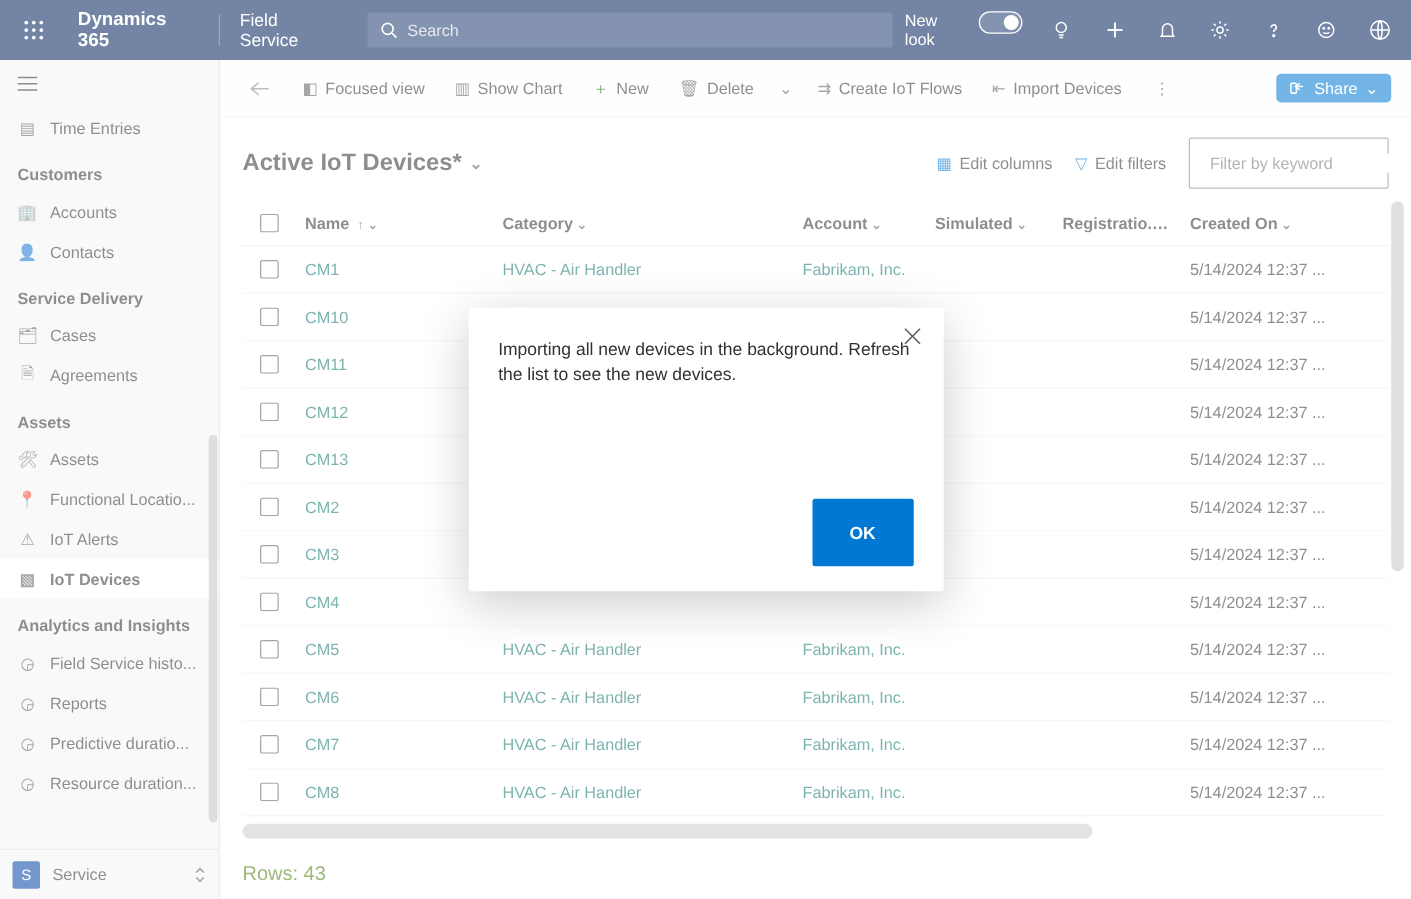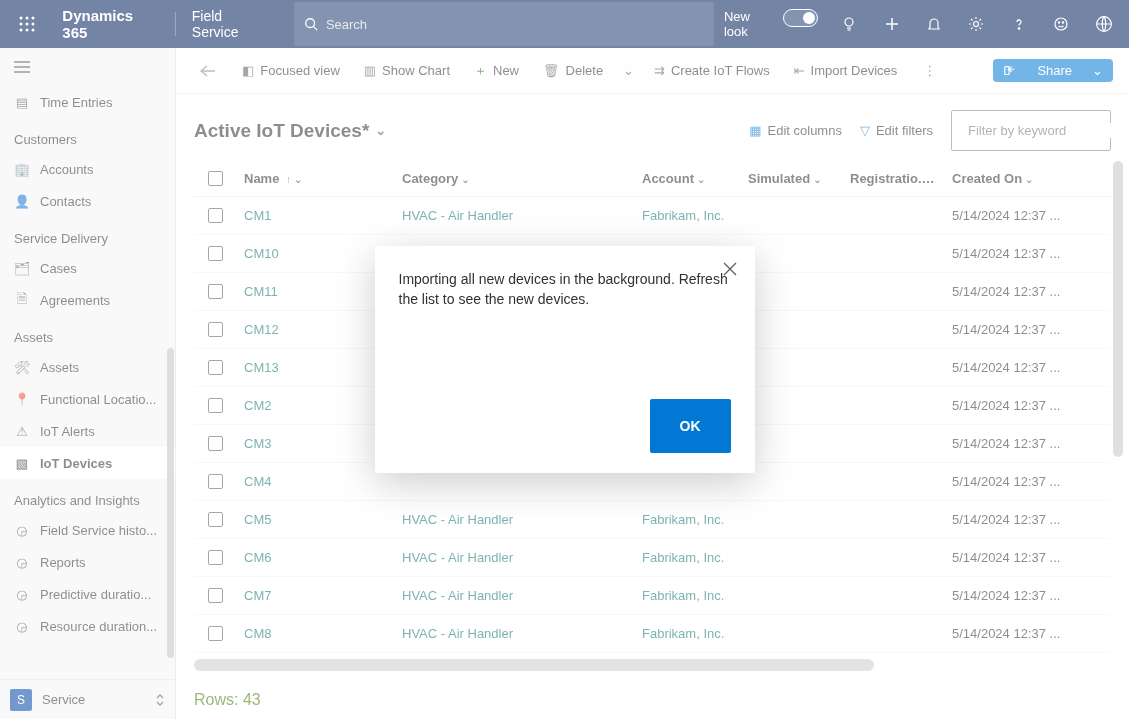--- a/index.html
+++ b/index.html
@@ -4,52 +4,52 @@
   <style>
     * { box-sizing: border-box; margin: 0; padding: 0; }
     body { font-family: "Segoe UI", -apple-system, sans-serif; font-size: 13px; color: #323130; background: #f3f2f1; width: 1129px; height: 719px; overflow: hidden; position: relative; }
     
     
     .topbar { height: 48px; background: #00205C; color: #fff; display: flex; align-items: center; padding: 0 4px; gap: 0; }
     .topbar-waffle { width: 48px; height: 48px; display: flex; align-items: center; justify-content: center; cursor: pointer; }
     .topbar-brand { font-weight: 600; font-size: 15px; padding: 0 12px;}
     .topbar-divider { width: 1px; height: 24px; background: rgba(255,255,255,0.3); margin: 0 4px; }
     .topbar-app { font-size: 14px; padding: 0 12px; font-weight:400;}
-    .topbar-search { flex: 0 0 420px; margin-left: 12px; display: flex; align-items: center; height: 44px; background: rgba(255,255,255,0.12); border-radius: 2px; padding: 0 10px; gap: 8px; color: #fff; }
+    .topbar-search { flex: 0 0 420px; margin-left: 12px; display: flex; align-items: center; height: 28px; background: rgba(255,255,255,0.12); border-radius: 2px; padding: 0 10px; gap: 8px; color: #fff; }
     .topbar-search input { background: transparent; border: none; outline: none; color: #fff; font-size: 13px; flex: 1; }
     .topbar-search input::placeholder { color: rgba(255,255,255,0.8); }
     .topbar-spacer { flex: 1; }
     .topbar-newlook { display: flex; gap: 8px; padding: 0 10px; }
     .toggle { width: 36px; height: 18px; border-radius: 20px; border: 1px solid #fff; position: relative; background: rgba(255,255,255,0.12); }
     .toggle-knob { width: 12px; height: 12px; border-radius: 50%; background: #fff; position: absolute; right: 2px; top: 2px; }
     .topbar-iconbtn { width: 44px; height: 48px; display: flex; align-items: center; justify-content: center; cursor: pointer; }
     
     
     .content { display: flex; height: 671px; }
     
     
     .sidebar { width: 176px; background: #f4f4f4; display: flex; flex-direction: column; border-right: 1px solid #e1dfdd; position:relative;}
     .sidebar-scroll { flex: 1; overflow:hidden; }
     .sidebar-scrollbar{position:absolute;right:1px;top:300px;width:7px;height:310px;background:#c4c4c4;border-radius:4px;}
     .side-ham { height: 38px; display: flex; align-items: center; padding: 0 14px; }
     .side-item { height: 32px; display: flex; align-items: center; gap: 10px; padding: 0 14px; cursor: pointer; font-size: 13px; color: #323130; white-space: nowrap; overflow:hidden; text-overflow:ellipsis;}
     .side-item.selected { background: #fff; font-weight: 600; }
     .side-item .icon { width: 16px; text-align: center; color: #605e5c; flex-shrink:0;}
-    .side-group { font-weight: 400; padding: 14px 14px 6px; font-size: 13px; }
+    .side-group { font-weight: 700; padding: 14px 14px 6px; font-size: 13px; }
     .side-switcher { height: 40px; display: flex; align-items: center; padding: 0 10px; gap: 10px; border-top: 1px solid #e1dfdd; }
     .side-switcher .badge { width: 22px; height: 22px; background: #0044a6; color: #fff; display: flex; align-items: center; justify-content: center; font-size: 12px; border-radius: 2px;}
     .side-switcher .upd{margin-left:auto;color:#605e5c;}
     
     
     .main { flex: 1; display: flex; flex-direction: column; background: #fff; }
     .cmdbar { height: 46px; border-bottom: 1px solid #edebe9; display: flex; align-items: center; padding: 0 16px; gap: 12px; background:#fdfdfd;}
     .cmdbtn { display: flex; align-items: center; gap: 6px; padding: 4px 6px; cursor: pointer; font-size: 13px; color: #323130; }
     .cmdbtn .ic { color: #605e5c; }
     .cmdbtn.green .ic{color:#107c10;}
-    .cmdbar .share{margin-left:auto;background:#0078d4;color:#fff;border-radius:4px;padding:4px 10px;display:flex;align-items:center;gap:20px;font-size:13px;}
+    .cmdbar .share{margin-left:auto;background:#0078d4;color:#fff;border-radius:4px;padding:4px 10px;display:flex;align-items:center;gap:6px;font-size:13px;}
     .cmdbar .backbtn{padding:4px 8px;}
     .cmdbar .chev{color:#605e5c;padding:0 2px;cursor:pointer;}
     .cmdbar .overflow{cursor:pointer;padding:4px 8px;color:#605e5c;}
 
     .viewheader { display: flex; align-items: center; padding: 16px 18px 10px; gap: 14px; }
     .viewtitle { font-size: 19px; font-weight: 600; display: flex; align-items: center; gap: 6px; }
     .view-right { margin-left: auto; display: flex; align-items: center; gap: 18px; }
     .view-action { display:flex;align-items:center;gap:6px;color:#323130;font-size:13px;cursor:pointer;}
     .view-action .ic{color:#0078d4;}
     .filterbox{border:1px solid #8a8886;border-radius:2px;height:41px;display:flex;align-items:center;padding:0 8px;gap:8px;color:#605e5c;width:160px;}

